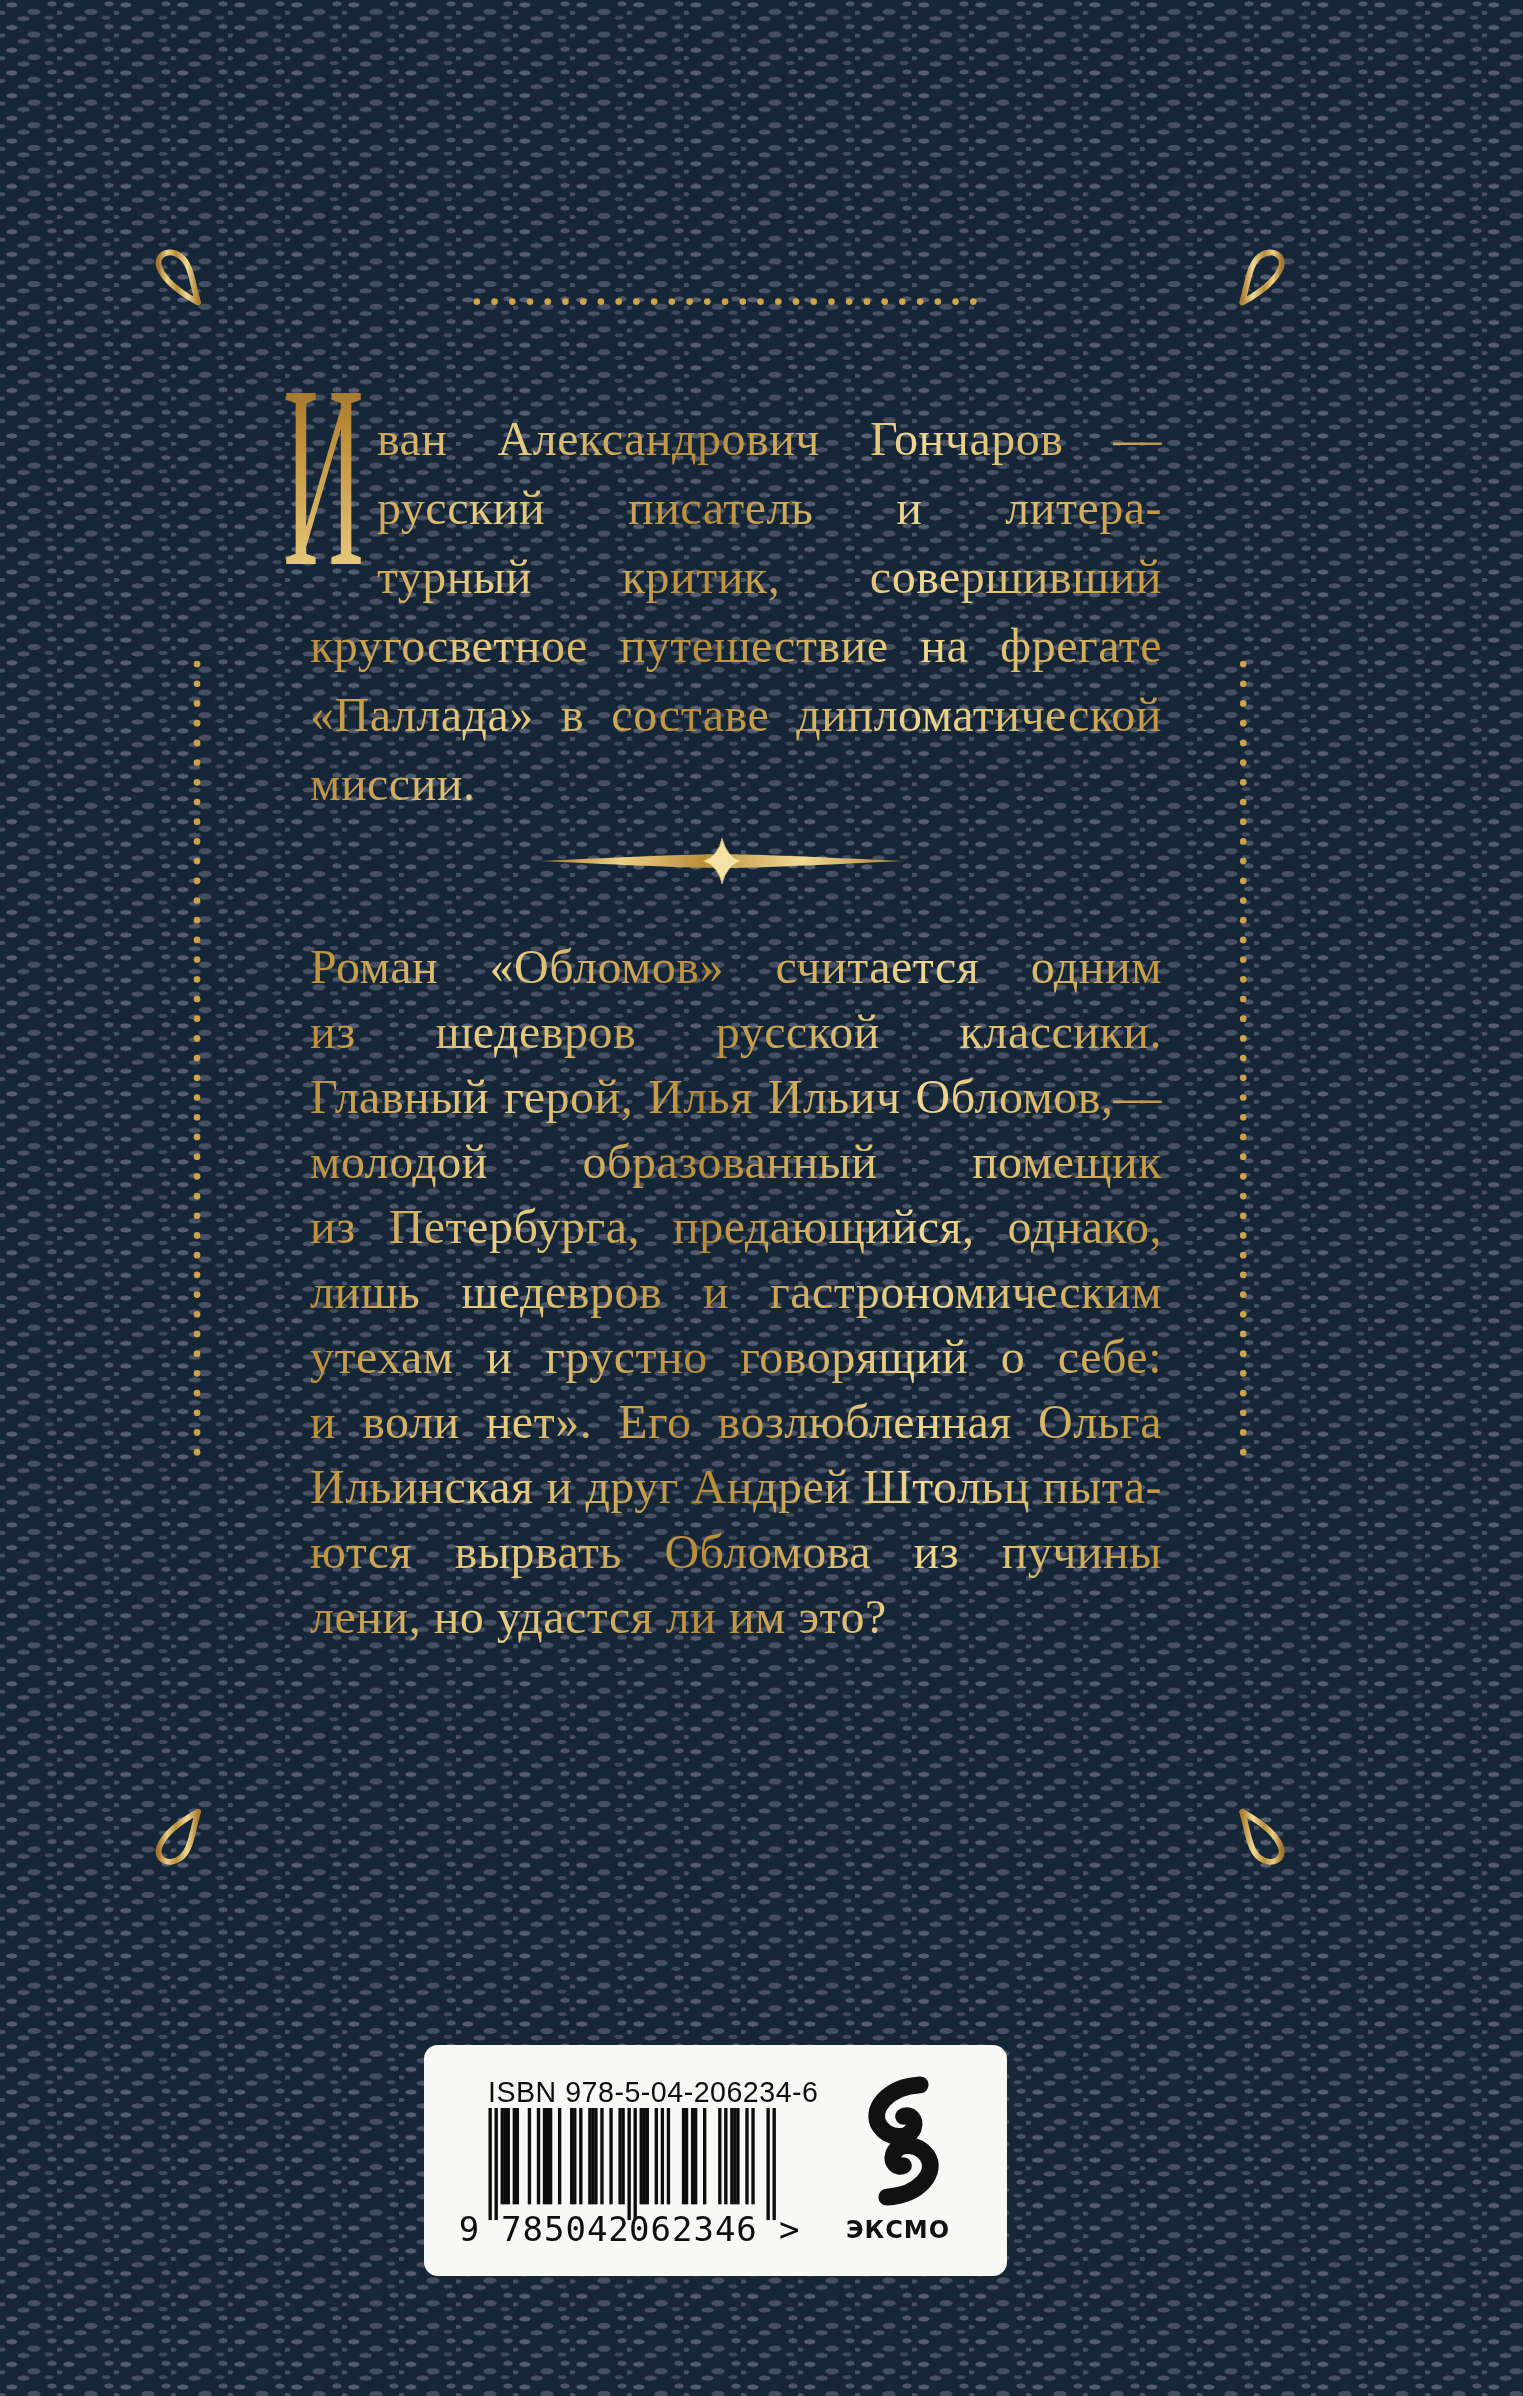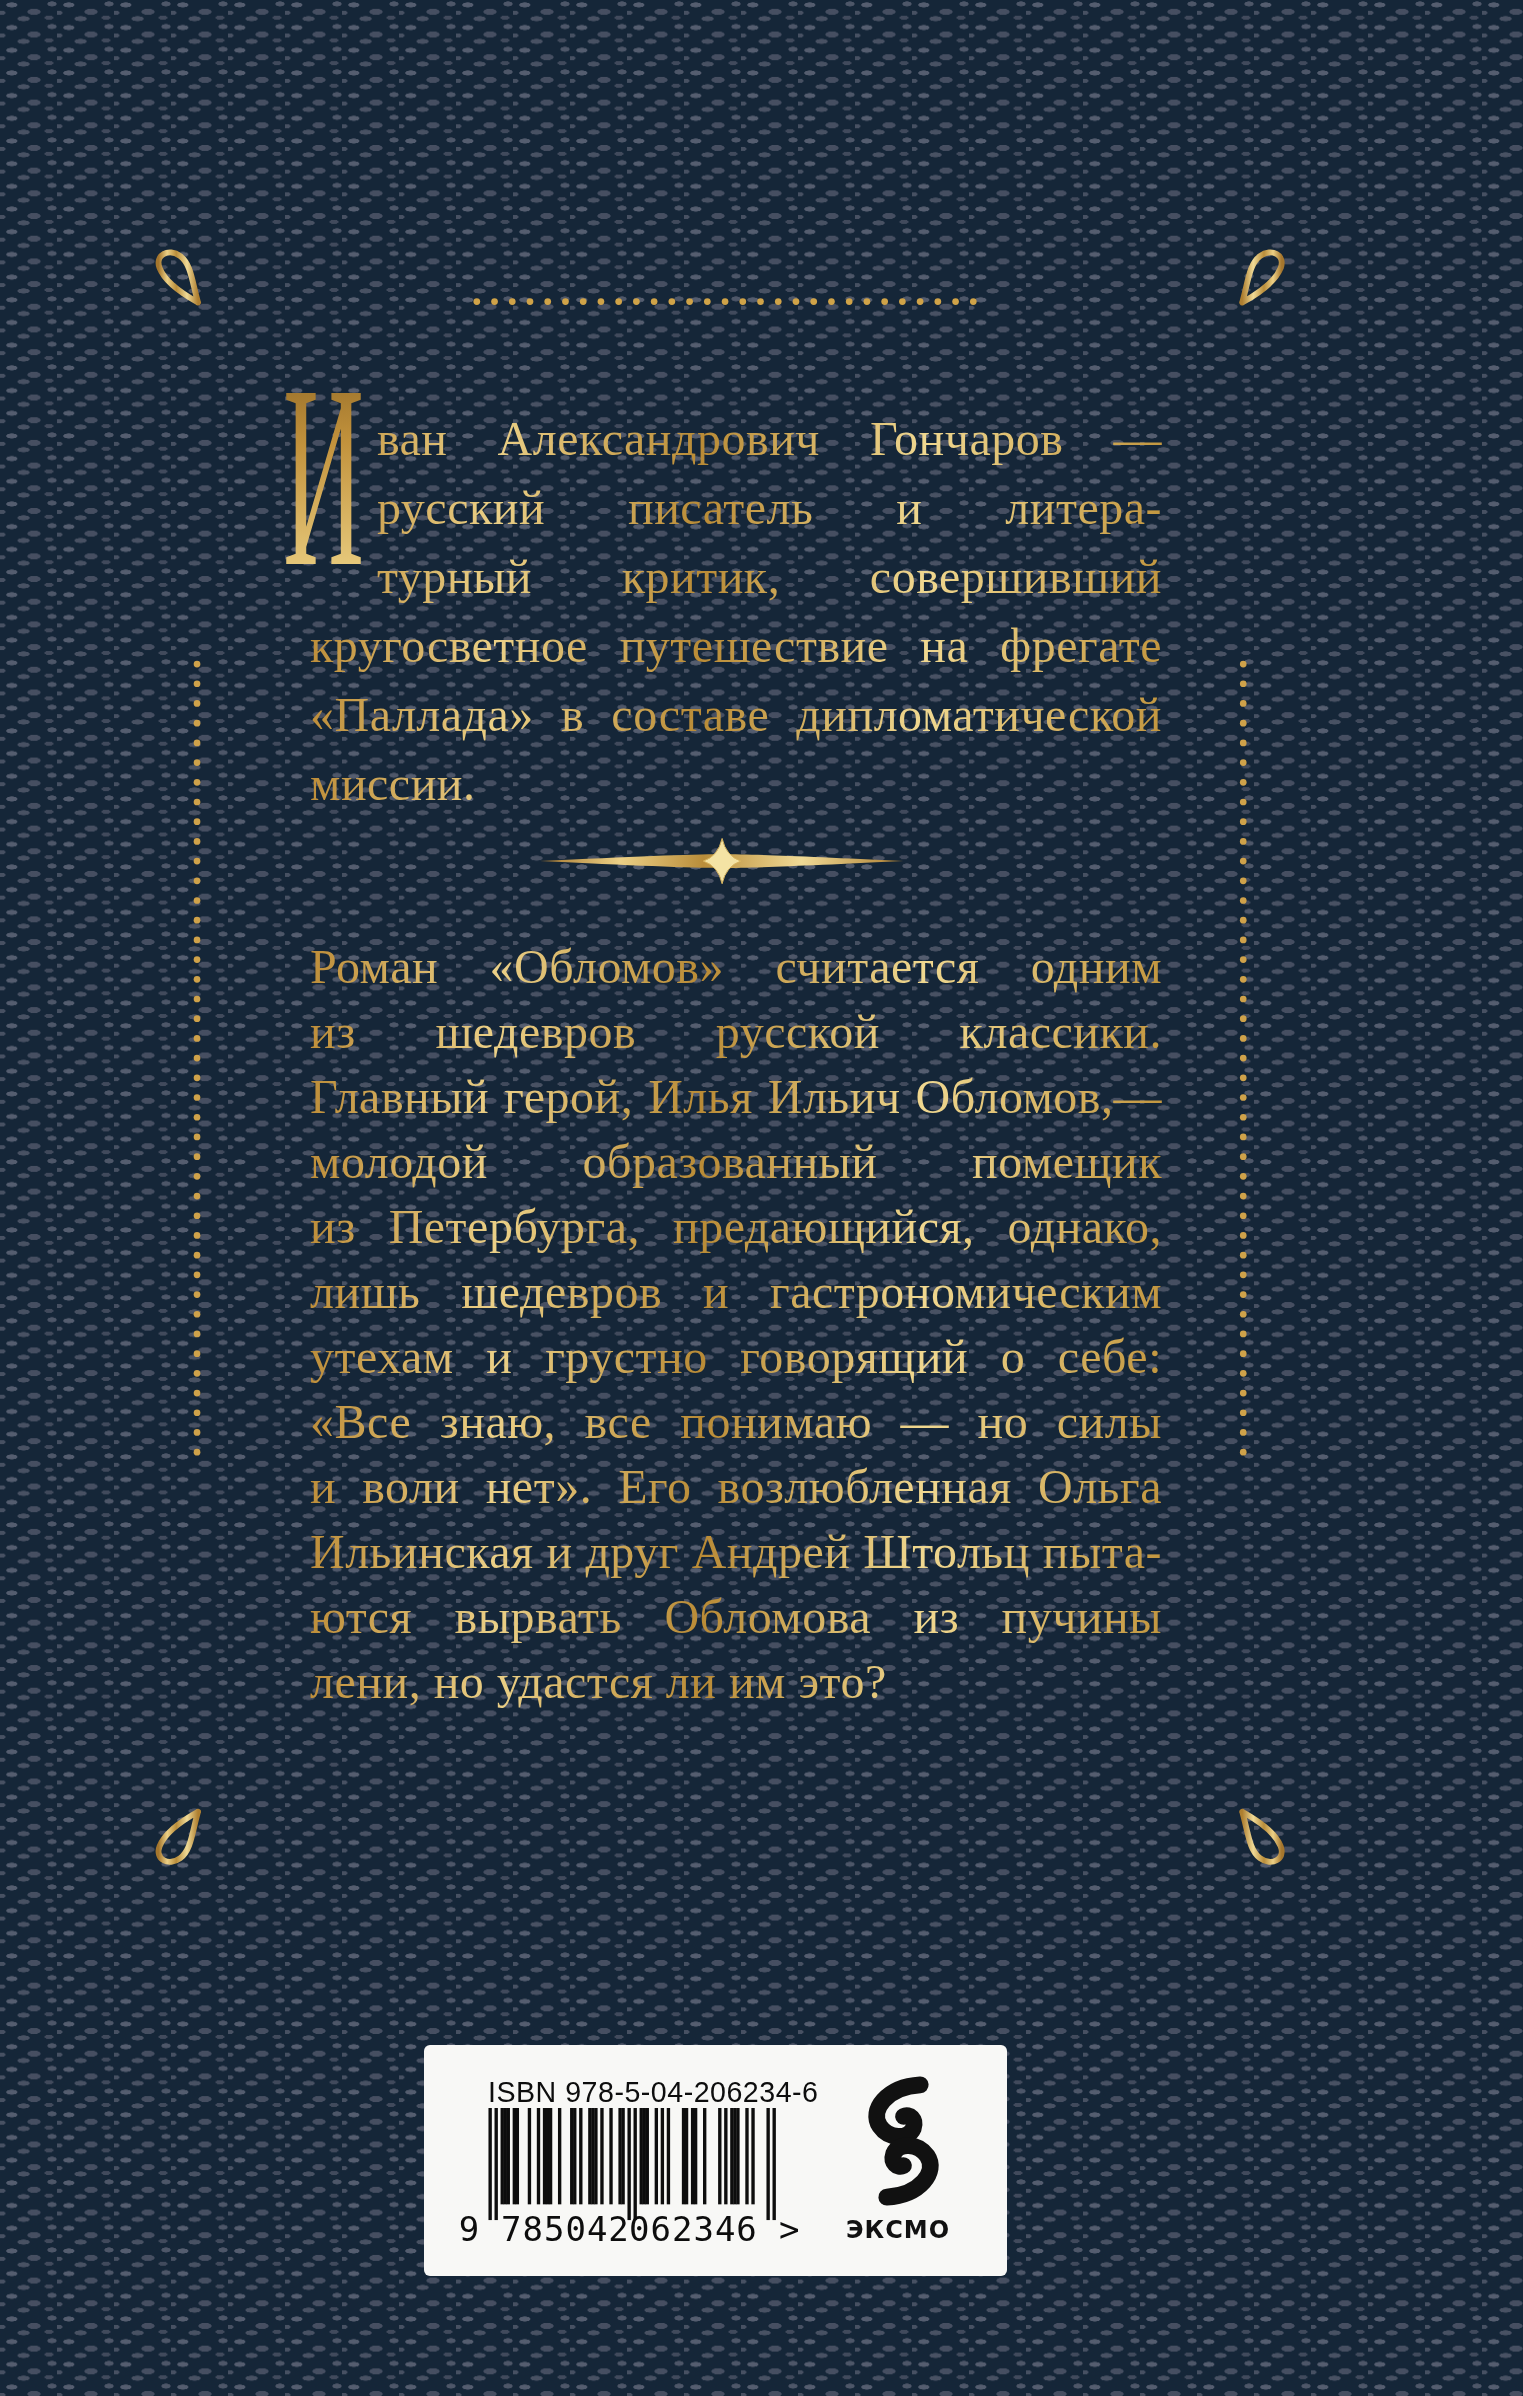--- a/index.html
+++ b/index.html
@@ -40,21 +40,21 @@
   .dropcap{
     position:absolute;left:-26.6px;top:-59px;
     font-size:261px;line-height:1;
     transform:scaleX(.43);transform-origin:left top;
     background:linear-gradient(178deg,#8f6826 4%,#c2923c 38%,#e9cd80 88%);
     -webkit-background-clip:text;background-clip:text;color:transparent;
   }
   
   .isbn-box{
     position:absolute;left:424px;top:2045px;width:583px;height:231px;
-    background:#f8f8f6;border-radius:6px;
+    background:#f8f8f6;border-radius:14px;
   }
   .isbn-label{
     position:absolute;left:64px;top:32.5px;width:288px;
     font-family:"Liberation Sans", sans-serif;
     font-size:28.6px;line-height:29.6px;color:#0d0d0d;
     text-align:center;letter-spacing:0.5px;white-space:nowrap;
   }
   .barcode-svg{position:absolute;left:64px;top:63px;}
   .bc-digits span{
     position:absolute;top:167px;
@@ -248,21 +248,20 @@
   </div>
 
   <div class="para p2">
     <div class="tline goldline">Роман «Обломов» считается одним</div>
     <div class="tline goldline">из шедевров русской классики.</div>
     <div class="tline goldline">Главный герой, Илья Ильич Обломов,—</div>
     <div class="tline goldline">молодой образованный помещик</div>
     <div class="tline goldline">из Петербурга, предающийся, однако,</div>
     <div class="tline goldline">лишь шедевров и гастрономическим</div>
     <div class="tline goldline">утехам и грустно говорящий о себе:</div>
-    <div class="tline goldline">«Все знаю, все понимаю — но силы</div>
     <div class="tline goldline">и воли нет». Его возлюбленная Ольга</div>
     <div class="tline goldline">Ильинская и друг Андрей Штольц пыта-</div>
     <div class="tline goldline">ются вырвать Обломова из пучины</div>
     <div class="tline goldline lastline">лени, но удастся ли им это?</div>
   </div>
 
   <div class="isbn-box">
     <div class="isbn-label">ISBN 978-5-04-206234-6</div>
     <svg id="barcode" class="barcode-svg" width="288" height="116" viewBox="0 0 292 118">
         <rect x="0.00" y="0" width="3.42" height="114" fill="#0d0d0d"></rect>

